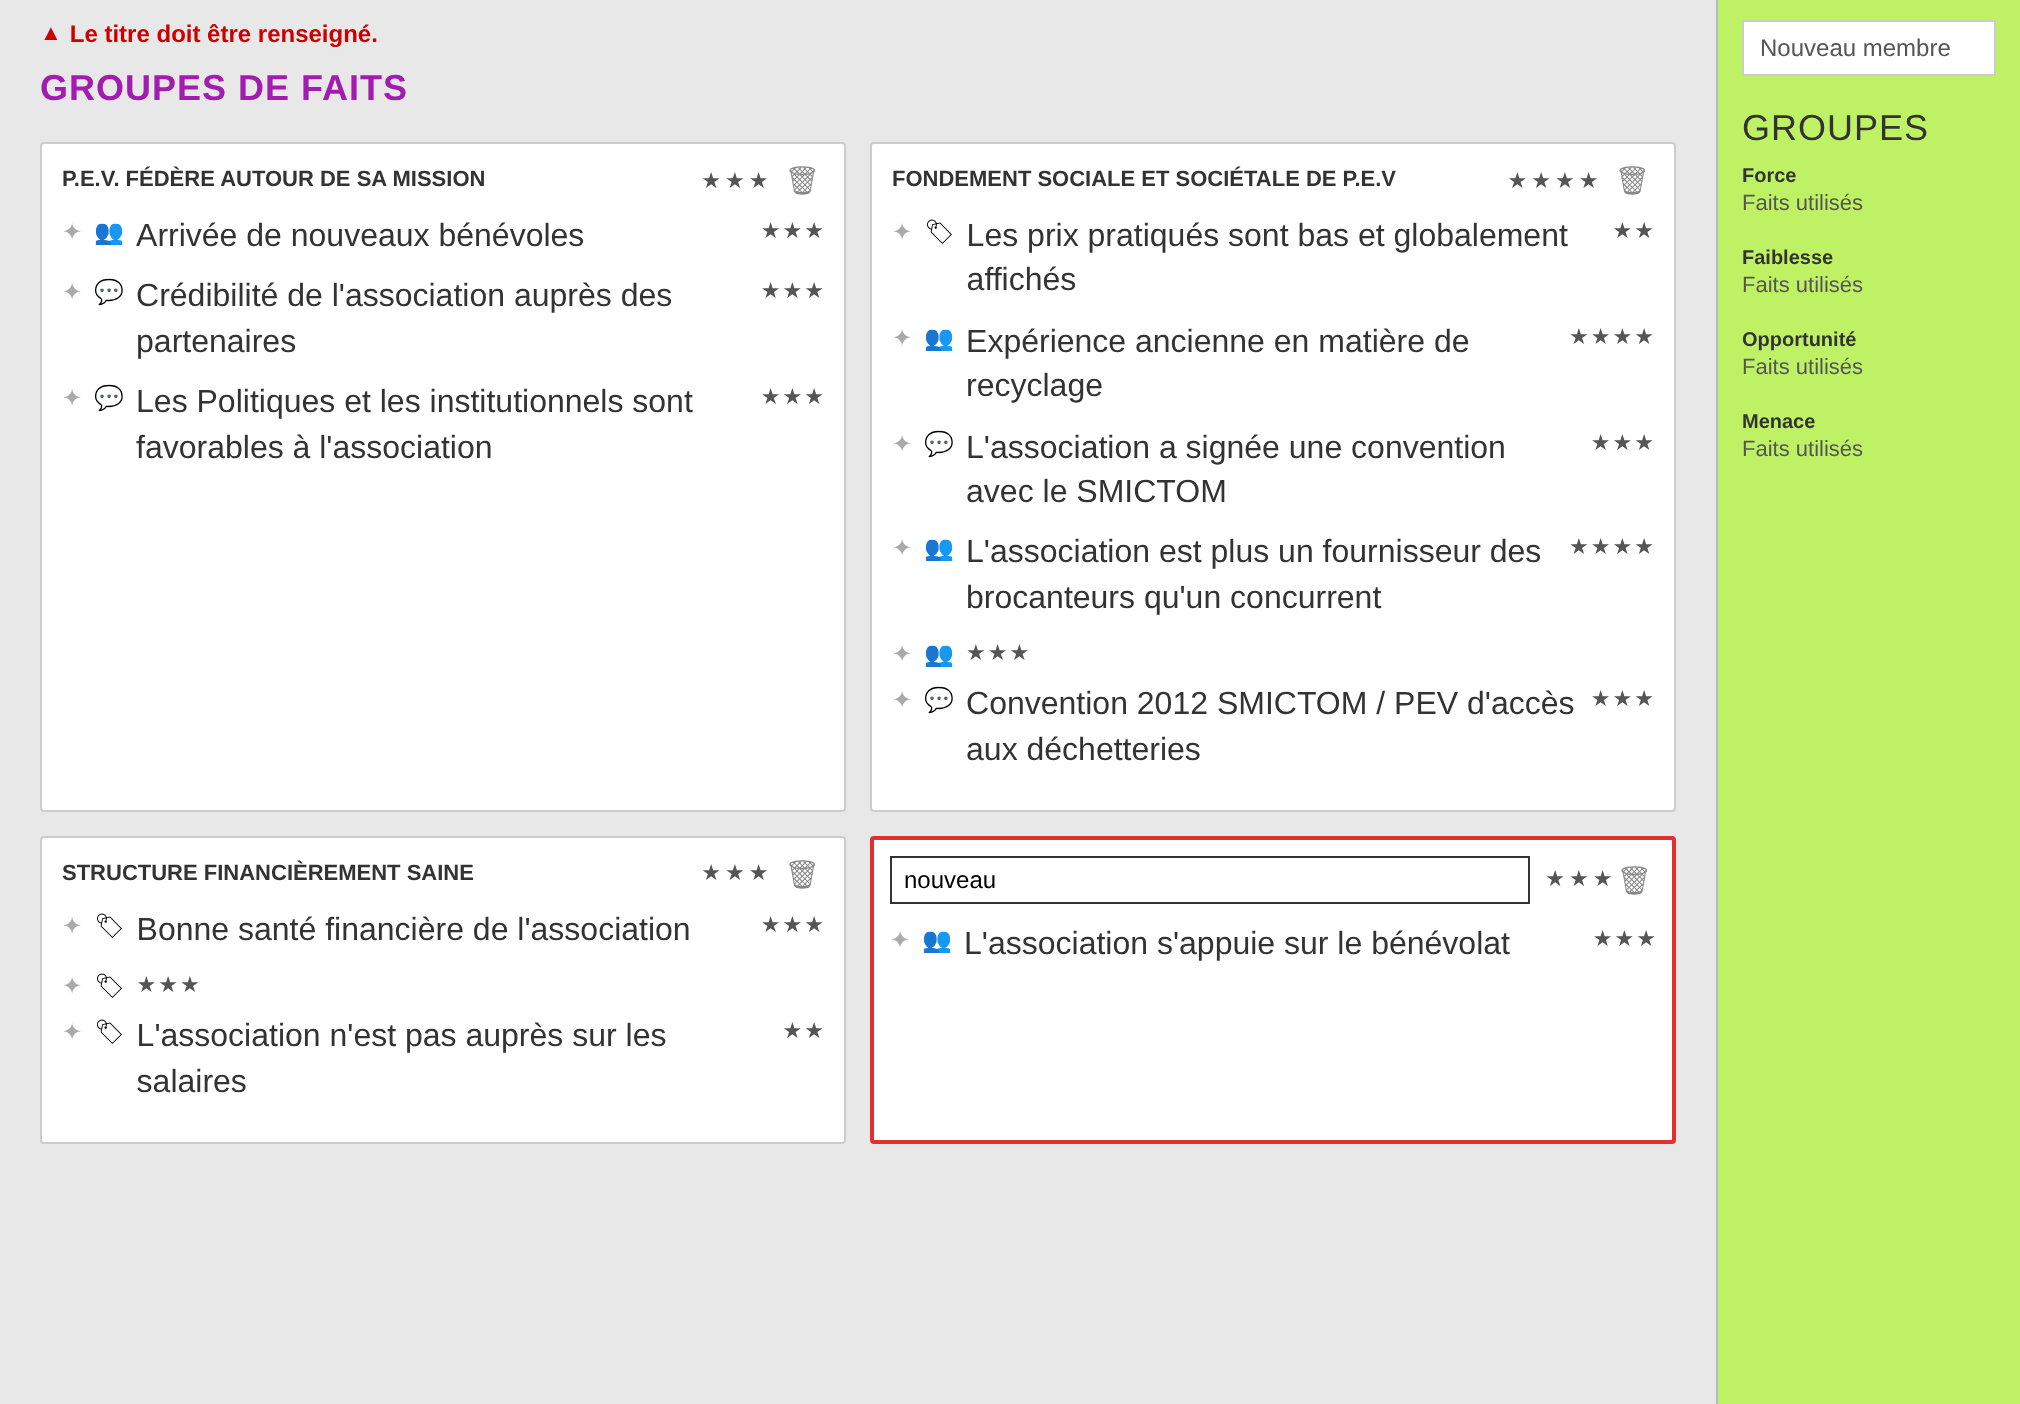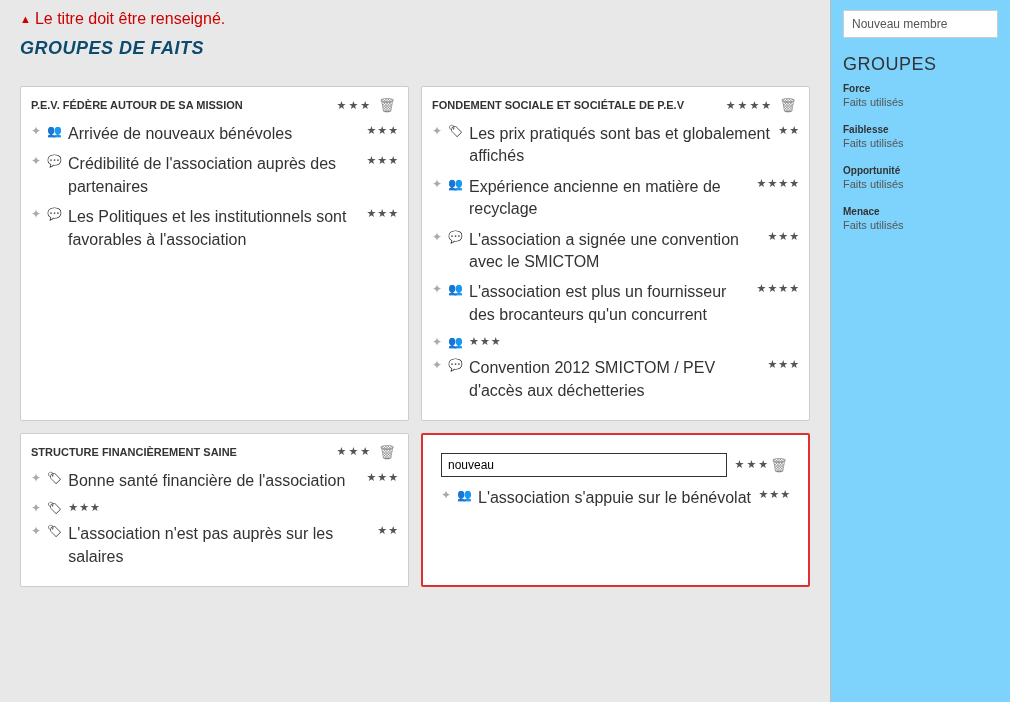--- a/index.html
+++ b/index.html
@@ -10,39 +10,38 @@
       display: flex;
       min-height: 702px;
     }
     .main-content {
       flex: 1;
       padding: 10px 20px 20px 20px;
       background: #e8e8e8;
     }
     .error-bar {
       color: #cc0000;
-      font-size: 16px;
-      font-weight: normal;
+      font-size: 12px;
+      font-weight: bold;
       margin-bottom: 10px;
       display: flex;
       align-items: center;
       gap: 4px;
     }
     .error-bar::before {
       content: '▲';
       font-size: 11px;
     }
     .page-title {
       font-size: 18px;
       font-weight: bold;
-      color: #0c4a6e;
-      margin-bottom: 27px;
+      color: #a21caf;
+      margin-bottom: 16px;
       text-transform: uppercase;
       letter-spacing: 0.5px;
-      font-style: italic;
     }
     .groups-grid {
       display: grid;
       grid-template-columns: 1fr 1fr;
       gap: 12px;
     }
     .group-card {
       background: white;
       border: 1px solid #ccc;
       border-radius: 2px;
@@ -103,39 +102,39 @@
       display: flex;
       gap: 1px;
       flex-shrink: 0;
       margin-top: 1px;
     }
     .fact-stars .star { font-size: 11px; color: #555; }
     .new-group-card {
       background: white;
       border: 2px solid #e03030;
       border-radius: 2px;
-      padding: 18px;
+      padding: 8px;
     }
     .new-group-header {
       display: flex;
       align-items: center;
       justify-content: space-between;
       margin-bottom: 10px;
     }
     .new-group-input {
       flex: 1;
       border: 1px solid #333;
       padding: 4px 6px;
       font-size: 12px;
       outline: none;
       margin-right: 8px;
     }
     .sidebar {
-      width: 180px;
-      background: #7dd3fc;
+      width: 152px;
+      background: #bef264;
       padding: 10px 12px;
       border-left: 1px solid #bbb;
     }
     .nouveau-membre-btn {
       width: 100%;
       background: white;
       border: 1px solid #ccc;
       padding: 6px 8px;
       font-size: 12px;
       color: #555;

